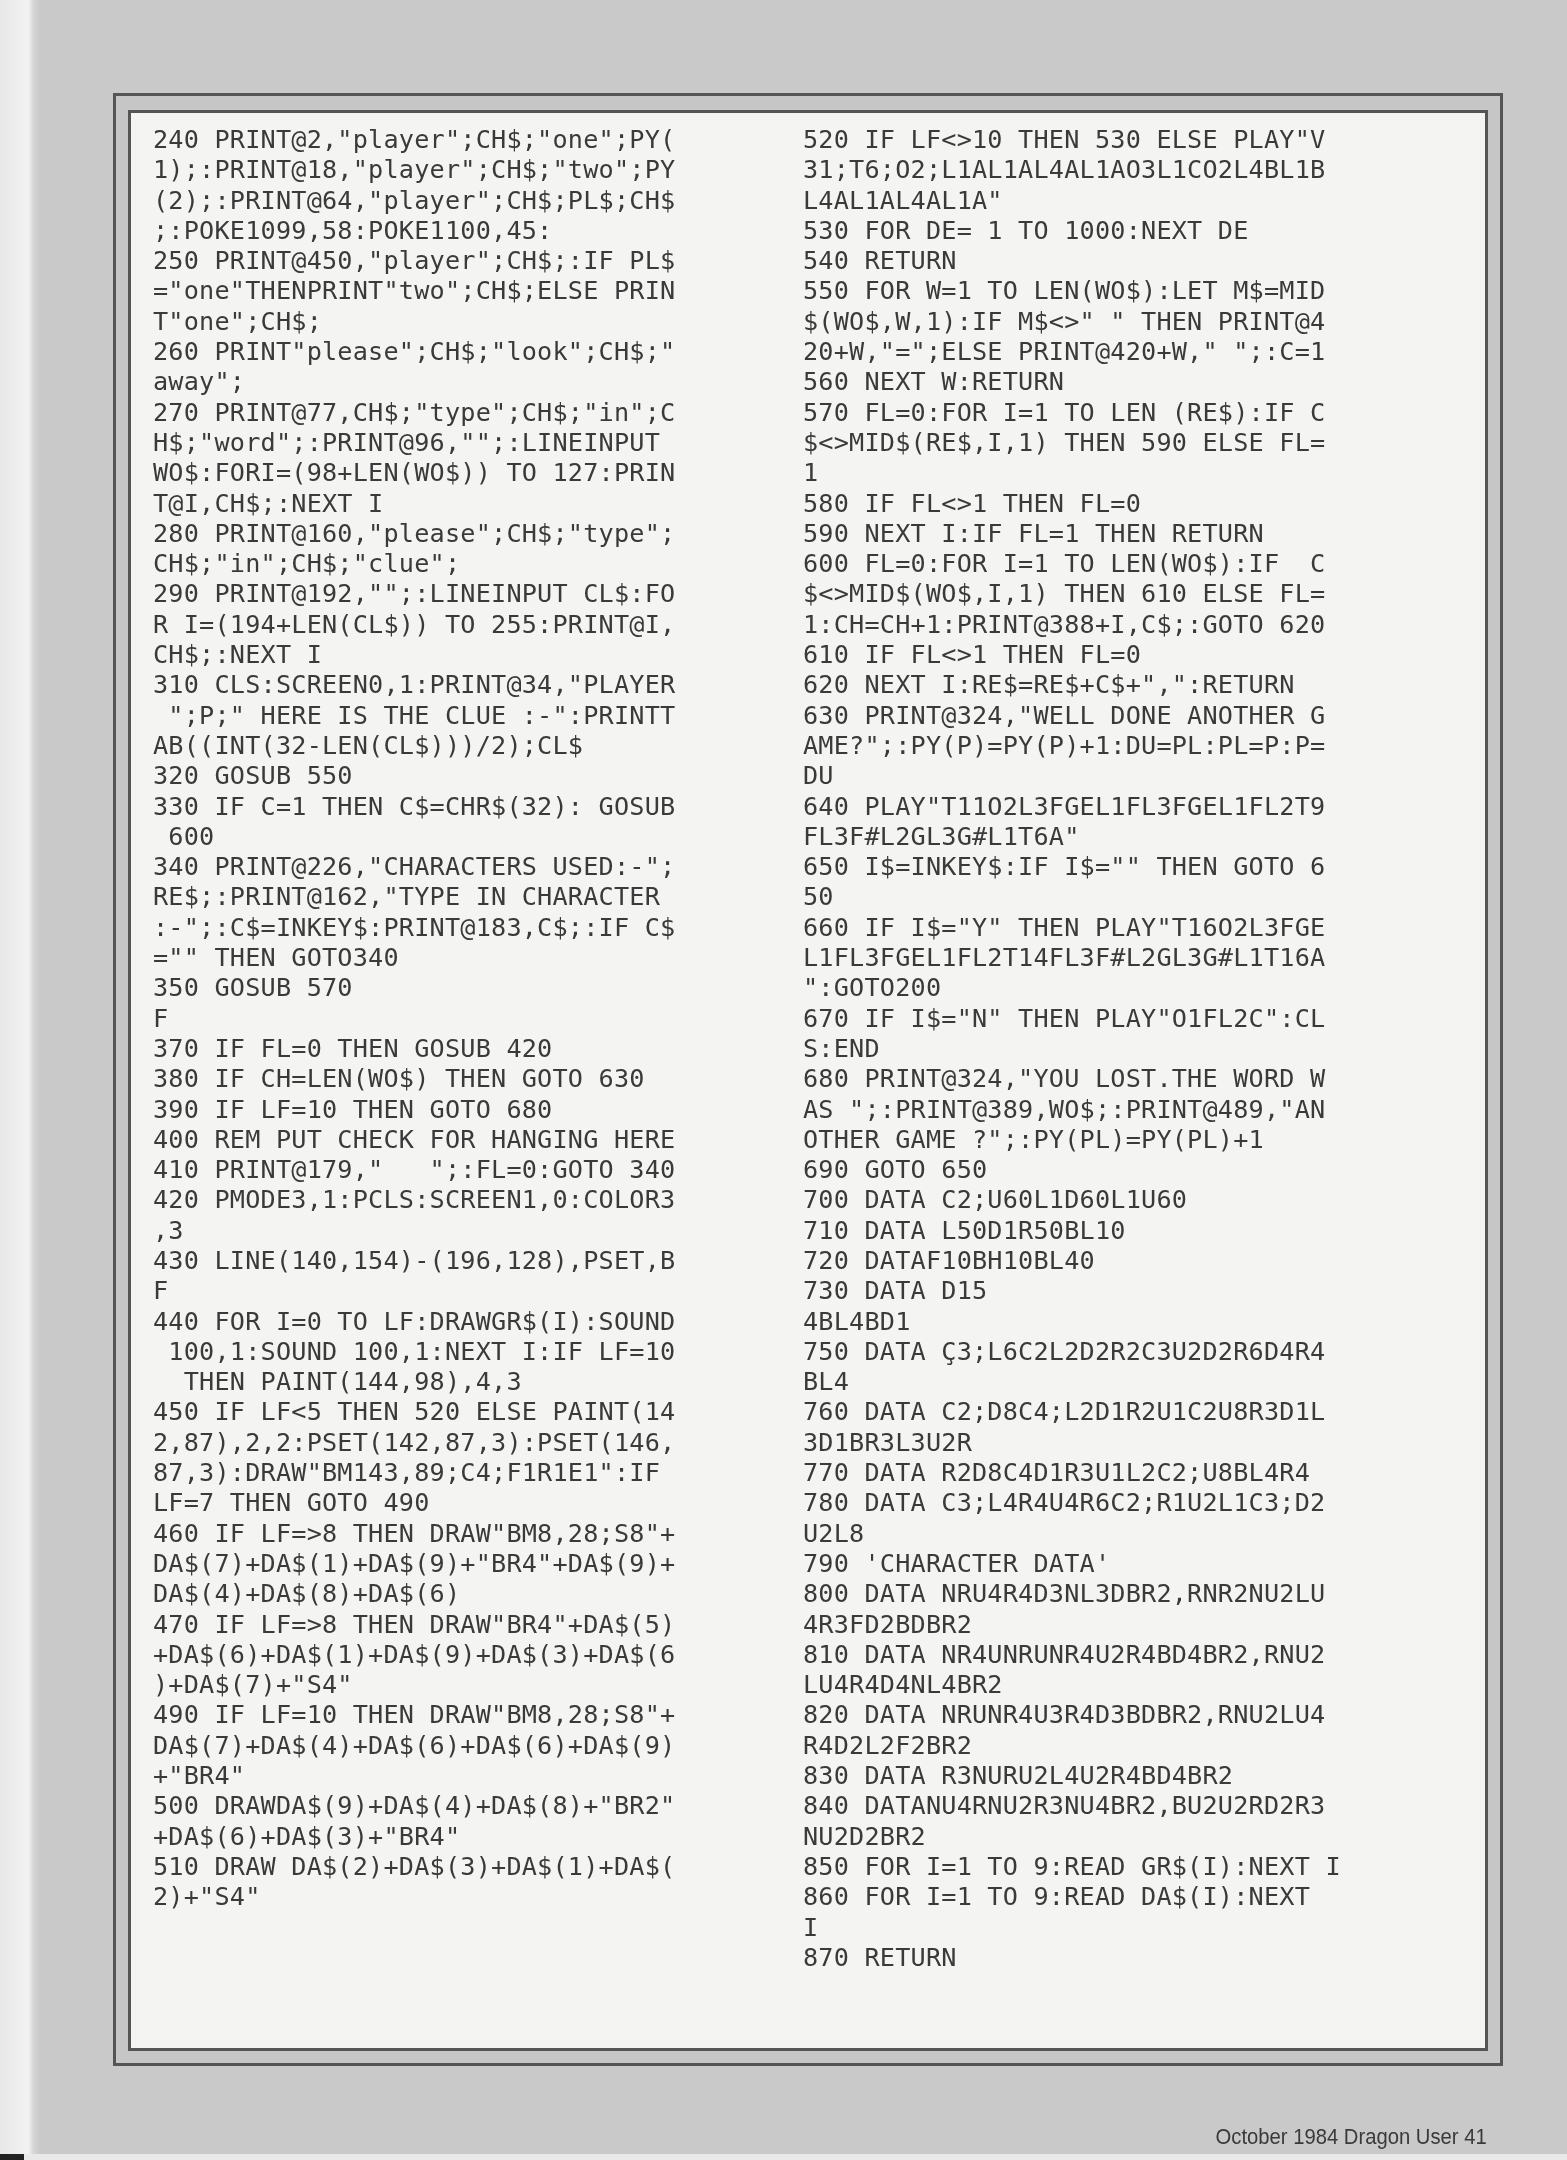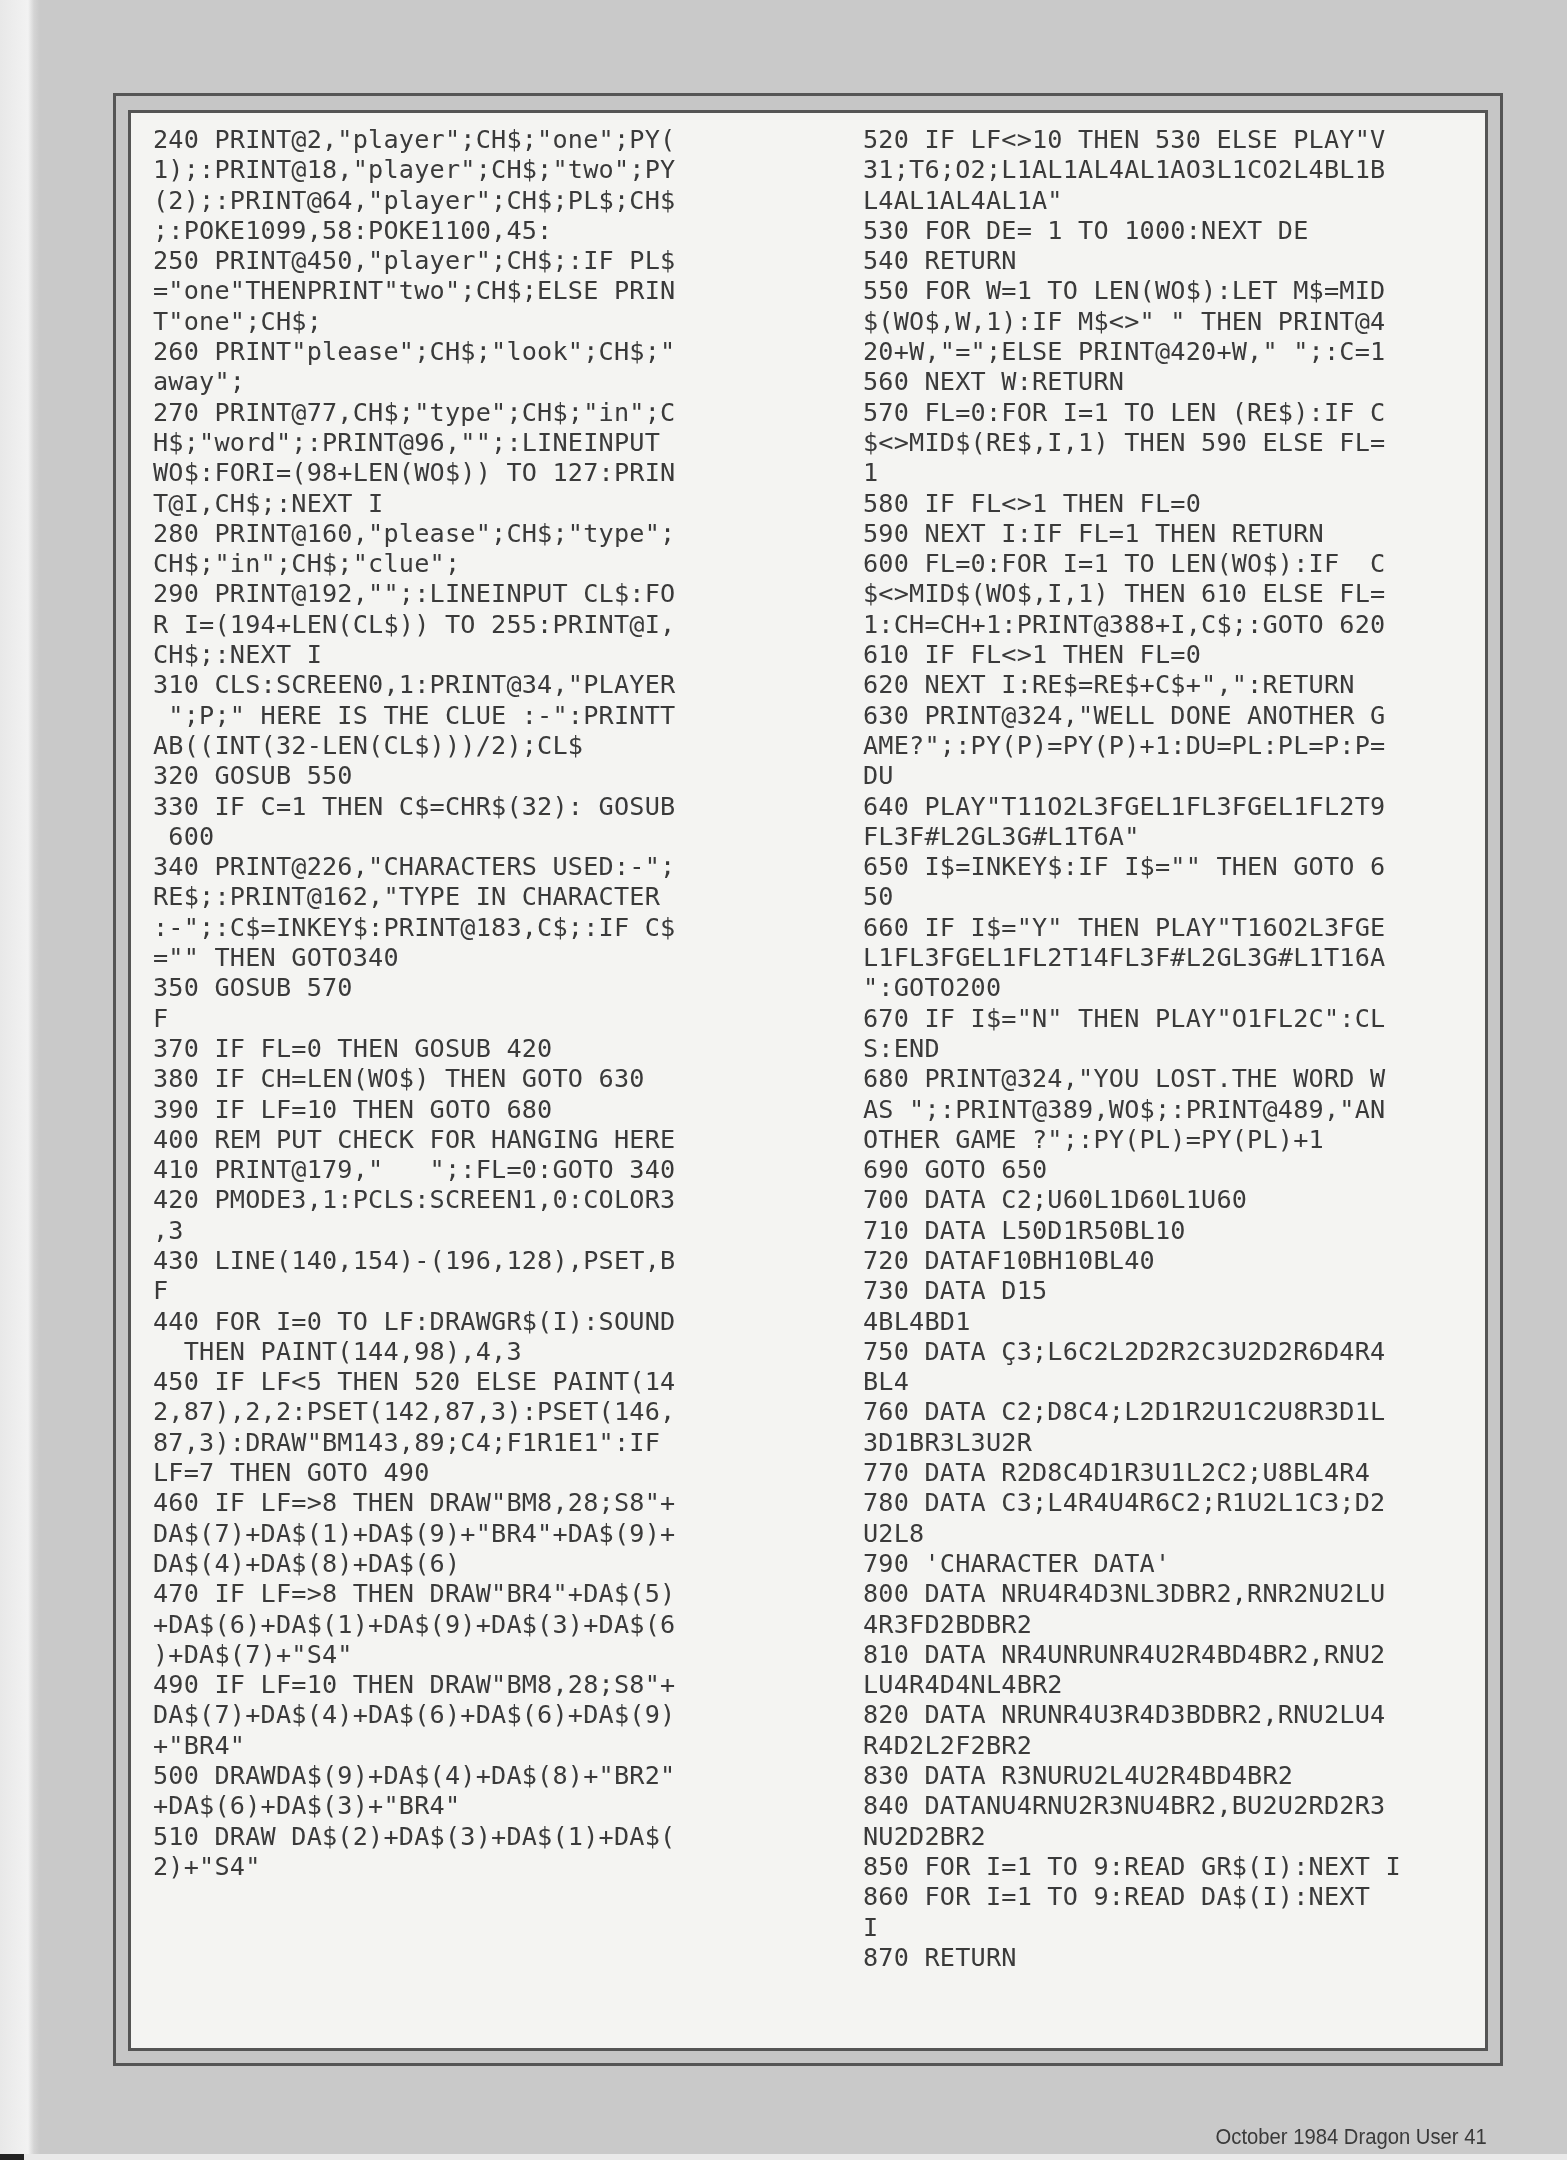--- a/index.html
+++ b/index.html
@@ -23,21 +23,21 @@
   .frame-inner {
     position: absolute; left: 12px; top: 14px; right: 12px; bottom: 12px;
     border: 3px solid #555; box-sizing: border-box; background: #f4f4f2;
   }
   .col {
     position: absolute; top: 12px;
     font-size: 25.2px; line-height: 30.3px; color: #3a3a3a;
     letter-spacing: 0.2px;
   }
   .col-left { left: 22px; width: 670px; }
-  .col-right { left: 732px; width: 650px; }
+  .col-right { left: 672px; width: 650px; }
   .code-line { white-space: pre; margin: 0; }
   .footer {
     position: absolute; right: 80px; top: 2124px;
     font-family: "Liberation Sans", sans-serif; font-size: 22px; color: #3a3a3a;
     transform: scaleX(0.92); transform-origin: right center;
   }
 </style>
 </head>
 <body>
 
@@ -79,20 +79,21 @@
         <div class="code-line">370 IF FL=0 THEN GOSUB 420</div>
         <div class="code-line">380 IF CH=LEN(WO$) THEN GOTO 630</div>
         <div class="code-line">390 IF LF=10 THEN GOTO 680</div>
         <div class="code-line">400 REM PUT CHECK FOR HANGING HERE</div>
         <div class="code-line">410 PRINT@179,"   ";:FL=0:GOTO 340</div>
         <div class="code-line">420 PMODE3,1:PCLS:SCREEN1,0:COLOR3</div>
         <div class="code-line">,3</div>
         <div class="code-line">430 LINE(140,154)-(196,128),PSET,B</div>
         <div class="code-line">F</div>
         <div class="code-line">440 FOR I=0 TO LF:DRAWGR$(I):SOUND</div>
+        <div class="code-line"> 100,1:SOUND 100,1:NEXT I:IF LF=10</div>
         <div class="code-line">  THEN PAINT(144,98),4,3</div>
         <div class="code-line">450 IF LF&lt;5 THEN 520 ELSE PAINT(14</div>
         <div class="code-line">2,87),2,2:PSET(142,87,3):PSET(146,</div>
         <div class="code-line">87,3):DRAW"BM143,89;C4;F1R1E1":IF</div>
         <div class="code-line">LF=7 THEN GOTO 490</div>
         <div class="code-line">460 IF LF=&gt;8 THEN DRAW"BM8,28;S8"+</div>
         <div class="code-line">DA$(7)+DA$(1)+DA$(9)+"BR4"+DA$(9)+</div>
         <div class="code-line">DA$(4)+DA$(8)+DA$(6)</div>
         <div class="code-line">470 IF LF=&gt;8 THEN DRAW"BR4"+DA$(5)</div>
         <div class="code-line">+DA$(6)+DA$(1)+DA$(9)+DA$(3)+DA$(6</div>

